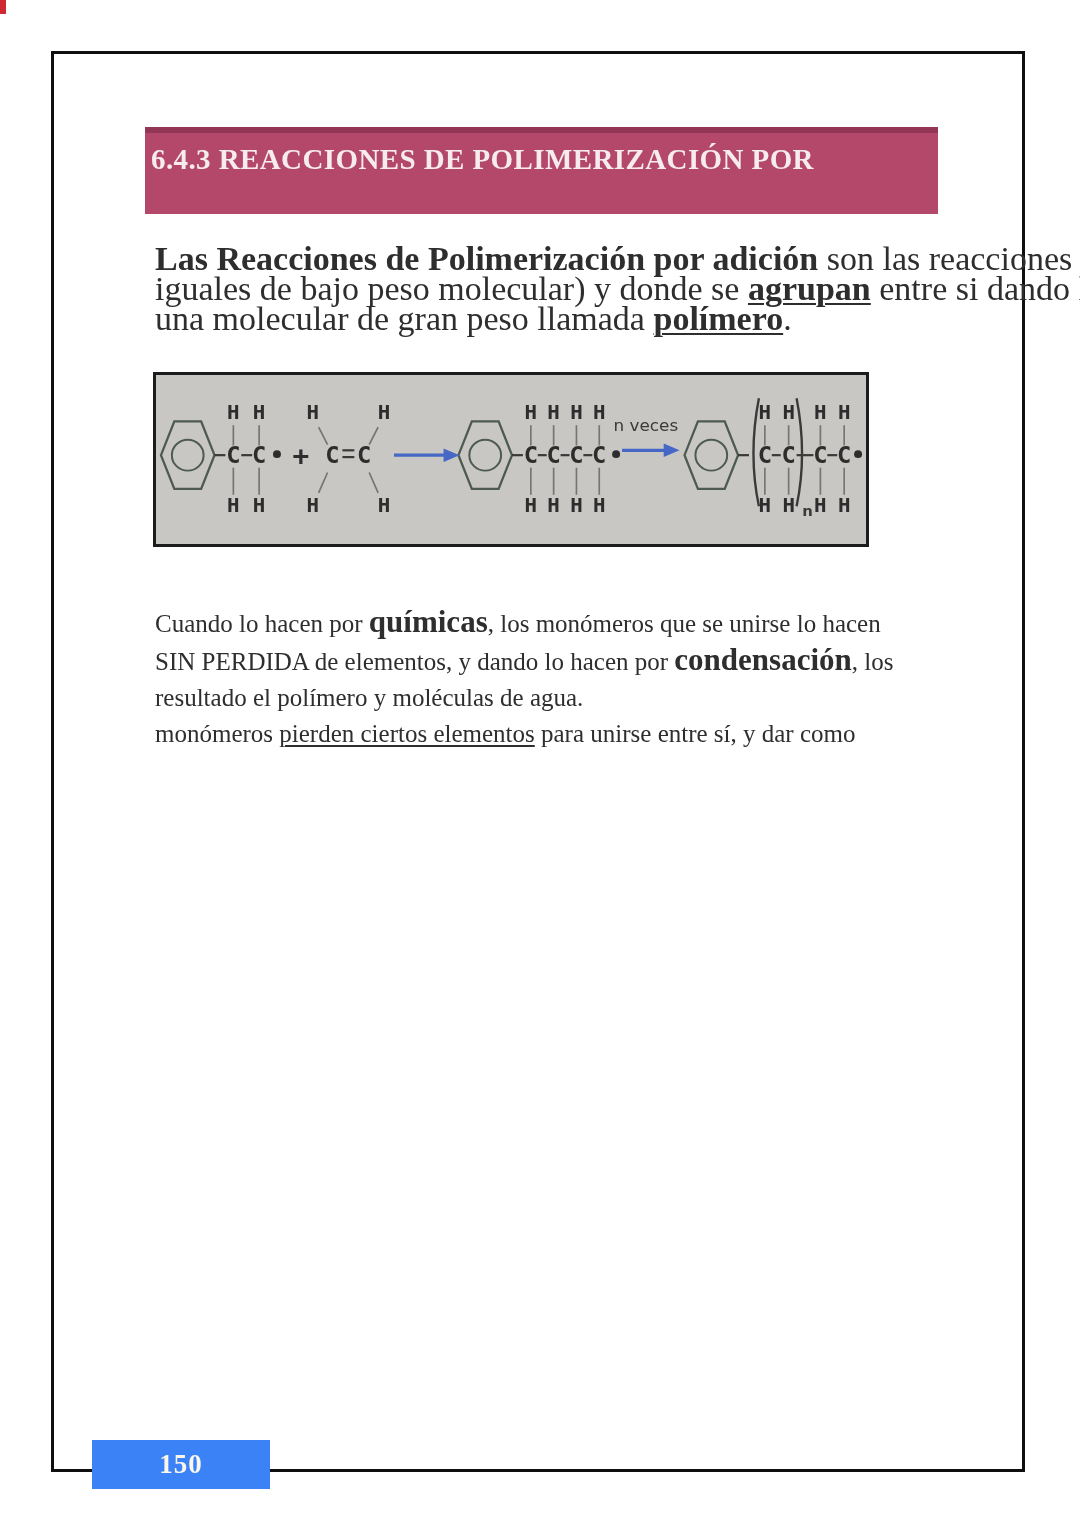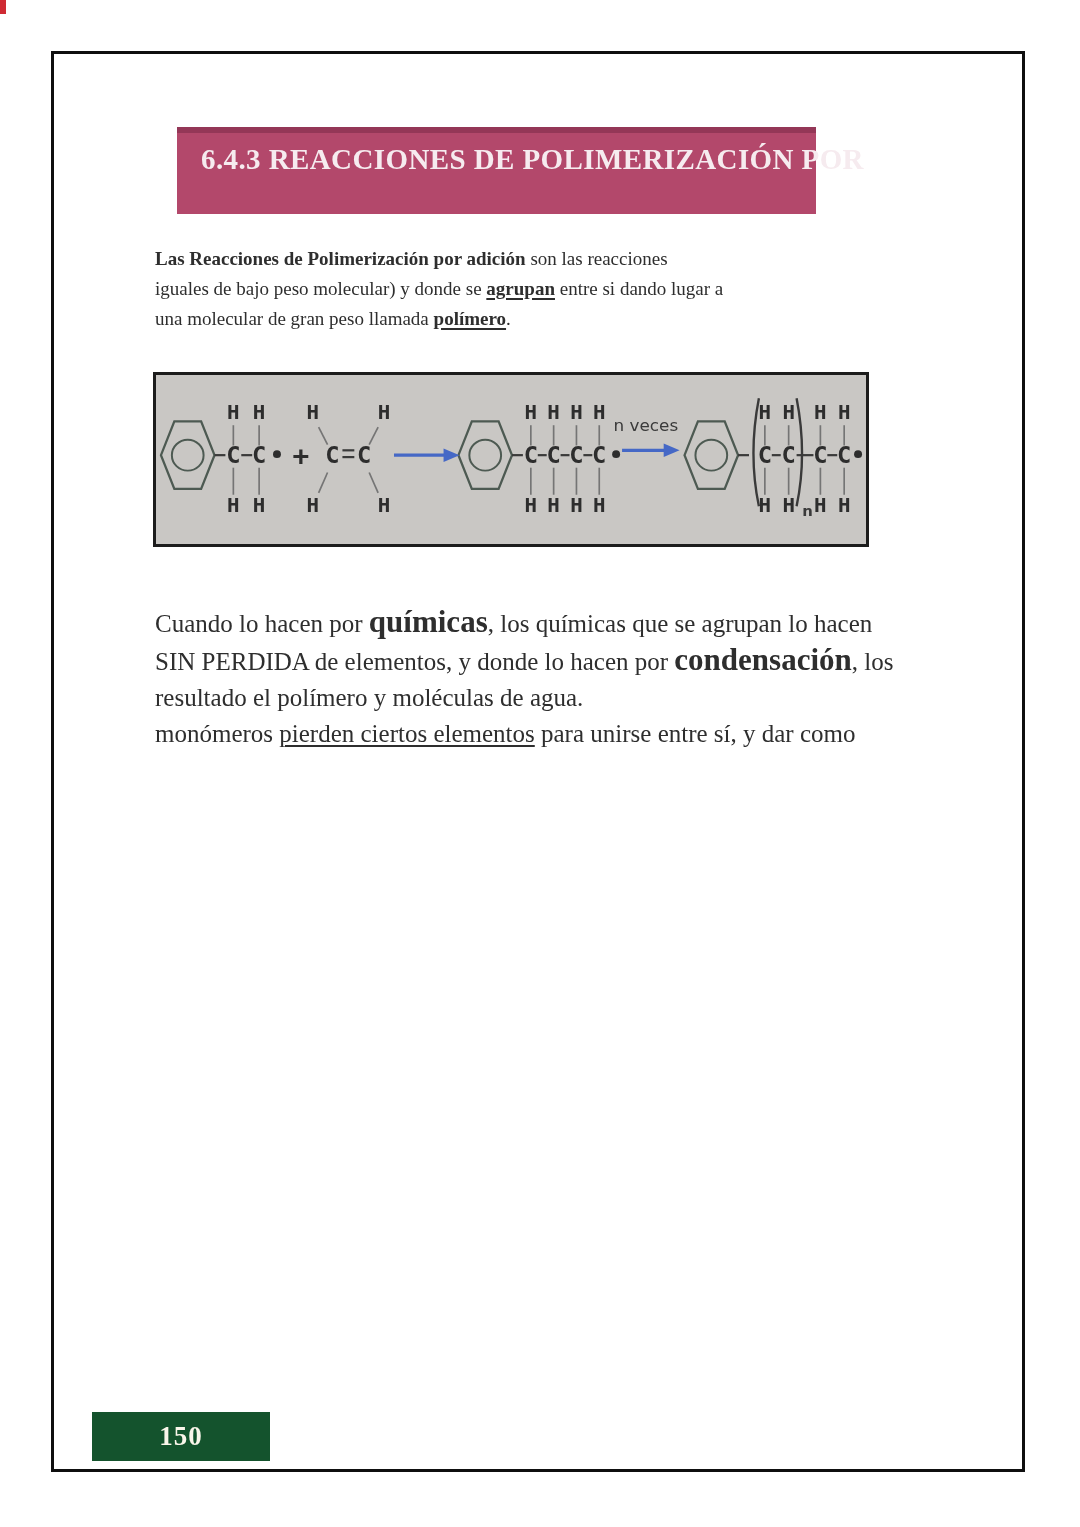--- a/index.html
+++ b/index.html
@@ -1,27 +1,27 @@
 <!DOCTYPE html>
 <html><head>
 <meta charset="utf-8">
 <style>
   html,body{margin:0;padding:0;background:#ffffff;}
   .canvas{position:relative;width:1080px;height:1527px;background:#ffffff;overflow:hidden;
           font-family:"Liberation Serif", serif;}
   .corner-mark{position:absolute;left:0;top:0;width:6px;height:14px;}
   .page-border{position:absolute;left:51px;top:51px;width:974px;height:1421px;
                border:3px solid #0f0f0f;box-sizing:border-box;}
-  .header-box{position:absolute;left:145px;top:127px;width:639px;height:87px;
-              box-sizing:border-box;padding:8px 10px 0 24px;border-top:6px solid rgba(70,10,35,0.28);margin-left:32px;}
+  .header-box{position:absolute;left:145px;top:127px;width:793px;height:87px;
+              box-sizing:border-box;padding:8px 10px 0 6px;border-top:6px solid rgba(70,10,35,0.28);}
   .header-line{font-family:"Liberation Serif", serif;font-weight:bold;font-size:29px;
                line-height:37px;color:#f6ebef;letter-spacing:0.4px;white-space:pre;}
   .para{position:absolute;color:#2e2e2e;}
   .para .tl{white-space:pre;}
-  .para1{left:155px;top:244px;width:800px;font-size:19px;}
+  .para1{left:155px;top:244px;width:800px;font-size:34px;}
   .para1 .tl{line-height:30px;}
   .para2{left:155px;top:604px;width:830px;font-size:25px;}
   .para2 .tl{line-height:36px;}
   .seg-b{font-weight:bold;}
   .seg-u{text-decoration:underline;text-decoration-thickness:2px;text-underline-offset:3px;}
   .seg-big{font-weight:bold;font-size:31px;}
   .figure{position:absolute;left:153px;top:372px;width:716px;height:175px;
           border:3px solid #1c1c1c;box-sizing:border-box;}
   .figure svg{display:block;width:100%;height:100%;}
   .page-number{position:absolute;left:92px;top:1412px;width:178px;height:49px;
@@ -134,22 +134,22 @@
         <line x1="470" y1="78" x2="513" y2="78" stroke="#4568c6" stroke-width="3.4"></line>
         <polygon points="512,71 528,78 512,85" fill="#4568c6"></polygon>
         <path d="M608,24 Q597,82 608,136" fill="none" stroke="#3a3a3a" stroke-width="2.4"></path>
         <path d="M646,24 Q657,82 646,136" fill="none" stroke="#3a3a3a" stroke-width="2.4"></path>
         <text x="494" y="58" font-size="17" font-weight="normal" text-anchor="middle" fill="#3a3a3a" font-family="&quot;DejaVu Sans&quot;, sans-serif">n veces</text>
         <text x="657" y="146" font-size="15" font-weight="bold" text-anchor="middle" fill="#3a3a3a" font-family="&quot;DejaVu Sans&quot;, sans-serif">n</text>
       </svg>
   </div>
 
   <div class="para para2">
-      <div class="tl"><span>Cuando lo hacen por </span><span class="seg-b seg-big">químicas</span><span>, los químicas que se agrupan lo hacen</span></div>
-      <div class="tl"><span>SIN PERDIDA de elementos, y donde lo hacen por </span><span class="seg-b seg-big">condensación</span><span>, los</span></div>
+      <div class="tl"><span>Cuando lo hacen por </span><span class="seg-b seg-big">químicas</span><span>, los monómeros que se unirse lo hacen</span></div>
+      <div class="tl"><span>SIN PERDIDA de elementos, y dando lo hacen por </span><span class="seg-b seg-big">condensación</span><span>, los</span></div>
       <div class="tl"><span>resultado el polímero y moléculas de agua.</span></div>
       <div class="tl"><span>monómeros </span><span class="seg-u">pierden ciertos elementos</span><span> para unirse entre sí, y dar como</span></div>
     </div>
 
-  <div class="page-number" style="background-color: #14532d;">
+  <div class="page-number" style="background-color: #3b82f6; margin-top: 28px;">
     <span>150</span>
   </div>
 </div>
 
 </body></html>

